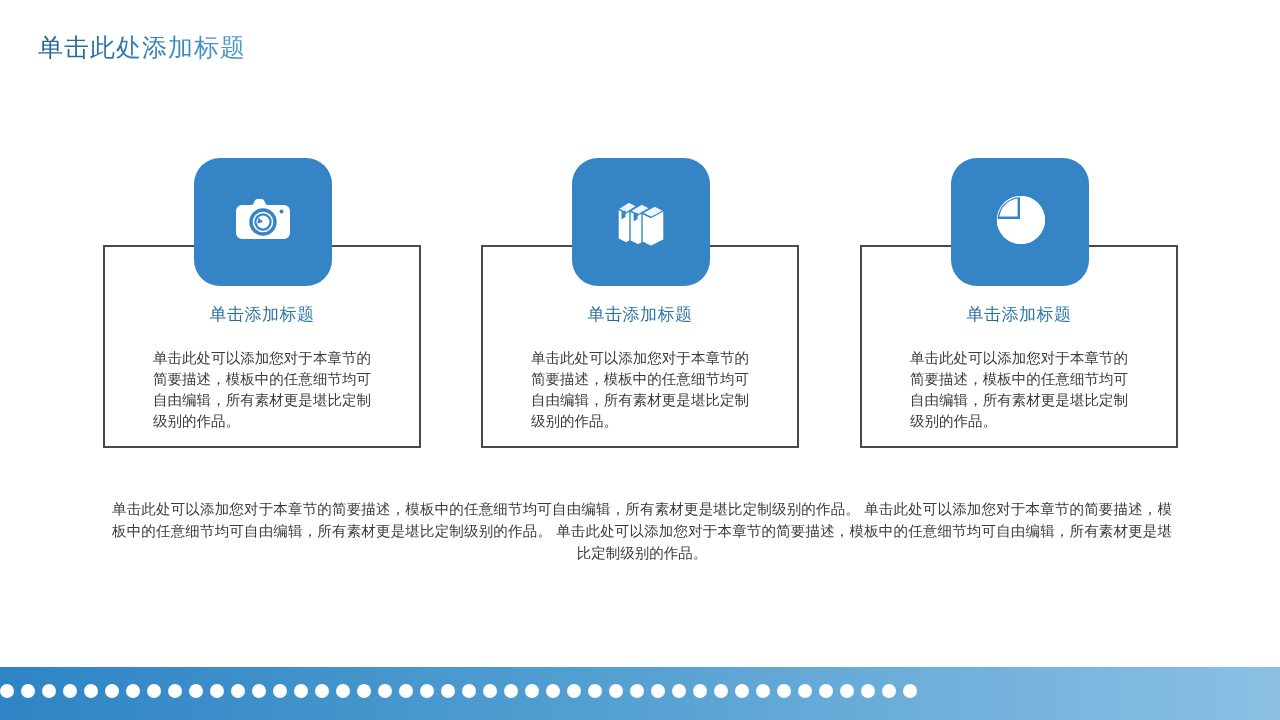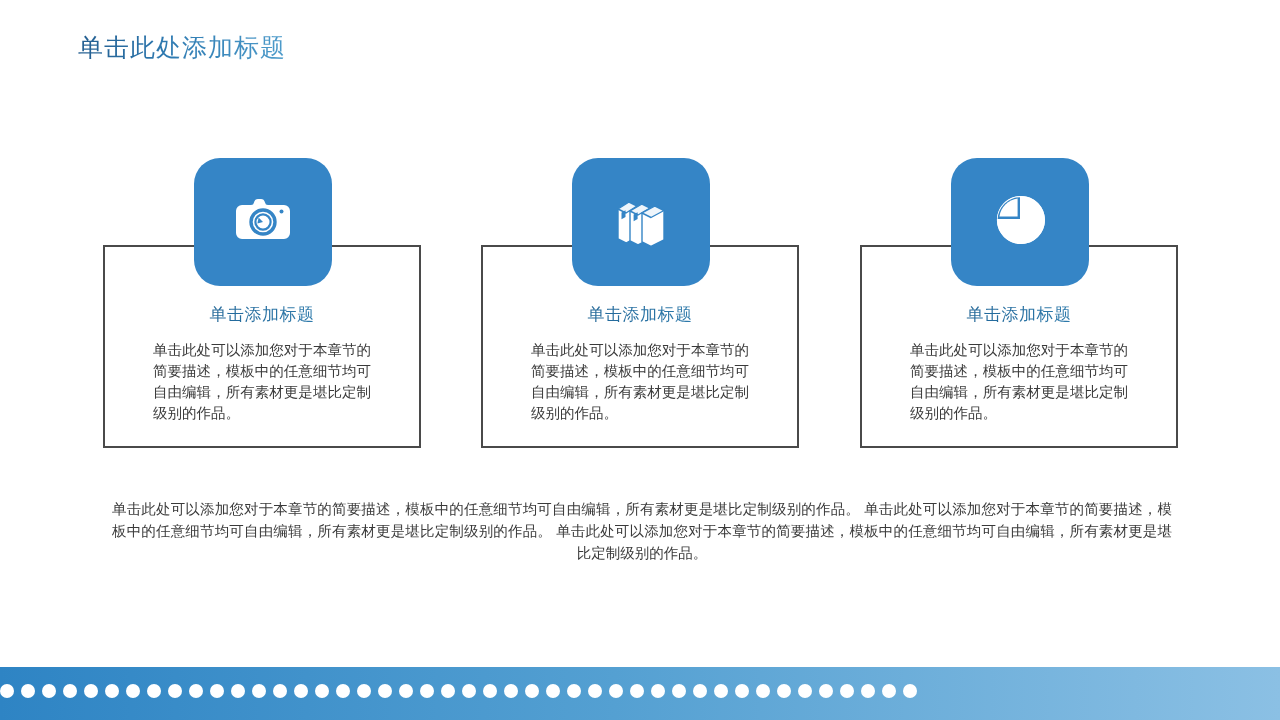--- a/index.html
+++ b/index.html
@@ -23,21 +23,20 @@
     font-size: 25px;
     line-height: 34px;
     letter-spacing: 1px;
     font-weight: 400;
     background: linear-gradient(95deg, #235d8f 0%, #2f7bb2 45%, #4e9ccb 100%);
     -webkit-background-clip: text;
     background-clip: text;
     color: #2c6fa4;
     -webkit-text-fill-color: transparent;
     white-space: nowrap;
-    margin-left: 40px;
   }
 
   
   #cards {
     position: absolute;
     left: 0;
     top: 0;
     width: 1280px;
     height: 470px;
   }
@@ -89,21 +88,21 @@
 
   .card-title {
     font-size: 17px;
     line-height: 24px;
     letter-spacing: 0.5px;
     background: linear-gradient(95deg, #16486f 0%, #236a9c 40%, #3d8fbe 100%);
     -webkit-background-clip: text;
     background-clip: text;
     color: #1f5d8c;
     -webkit-text-fill-color: transparent;
-    margin-bottom: 13px;
+    margin-bottom: 21px;
   }
 
   .card-body {
     font-size: 14.5px;
     line-height: 21px;
     color: #3a3a3a;
     width: 218px;
     margin: 0 auto;
     text-align: justify;
     text-align-last: left;

